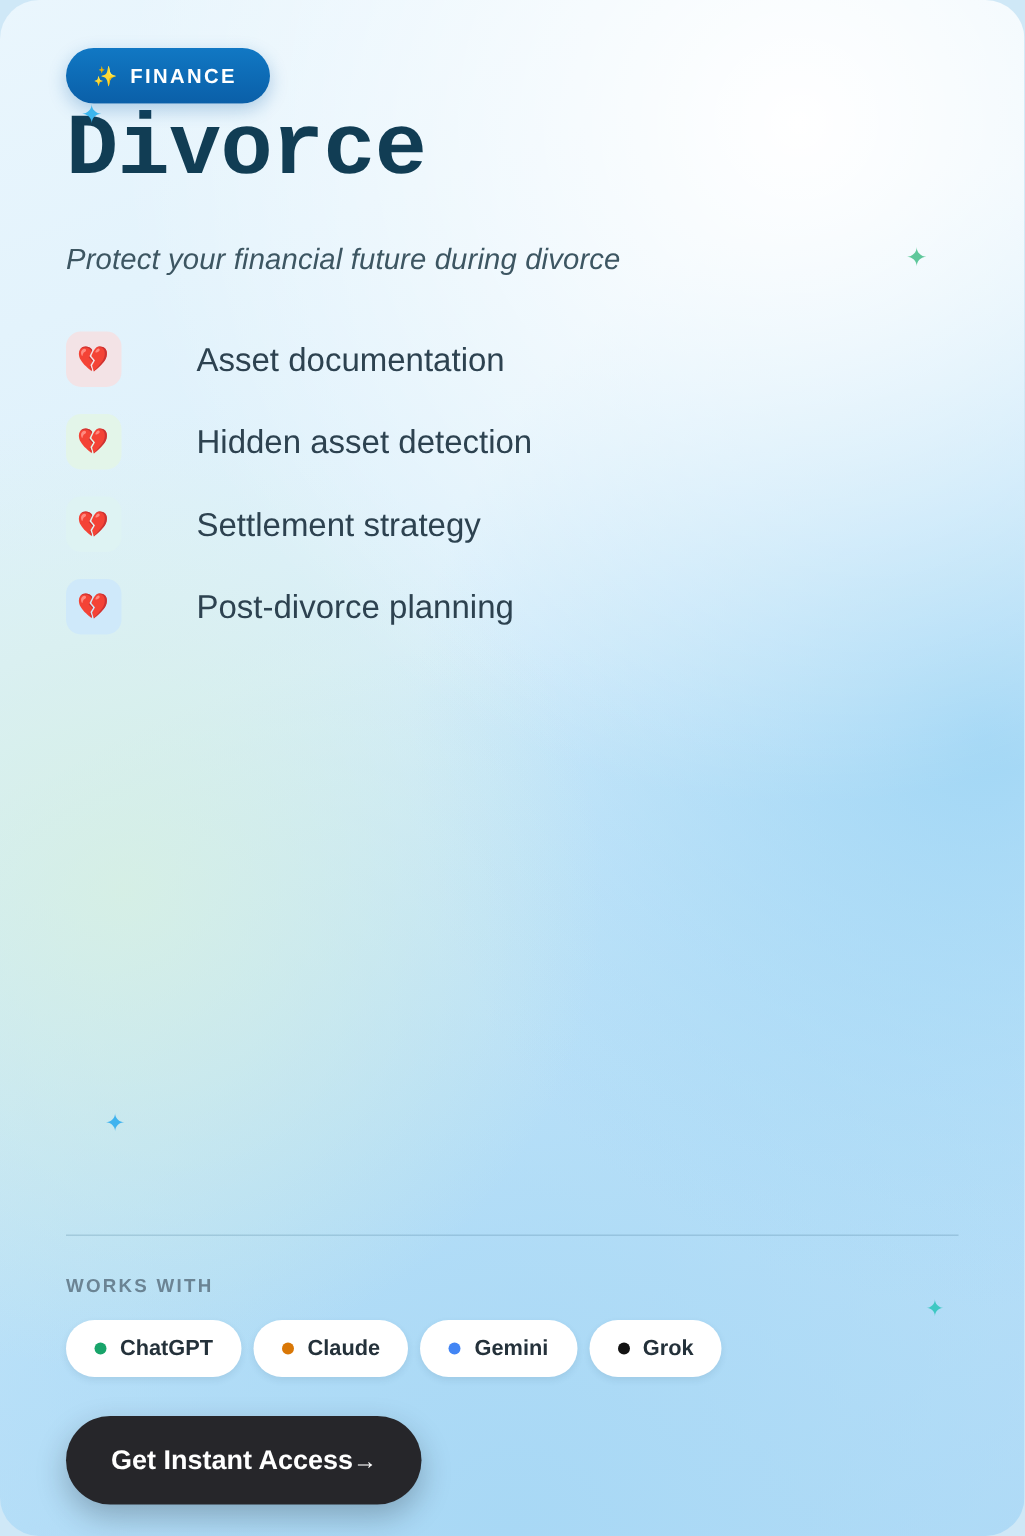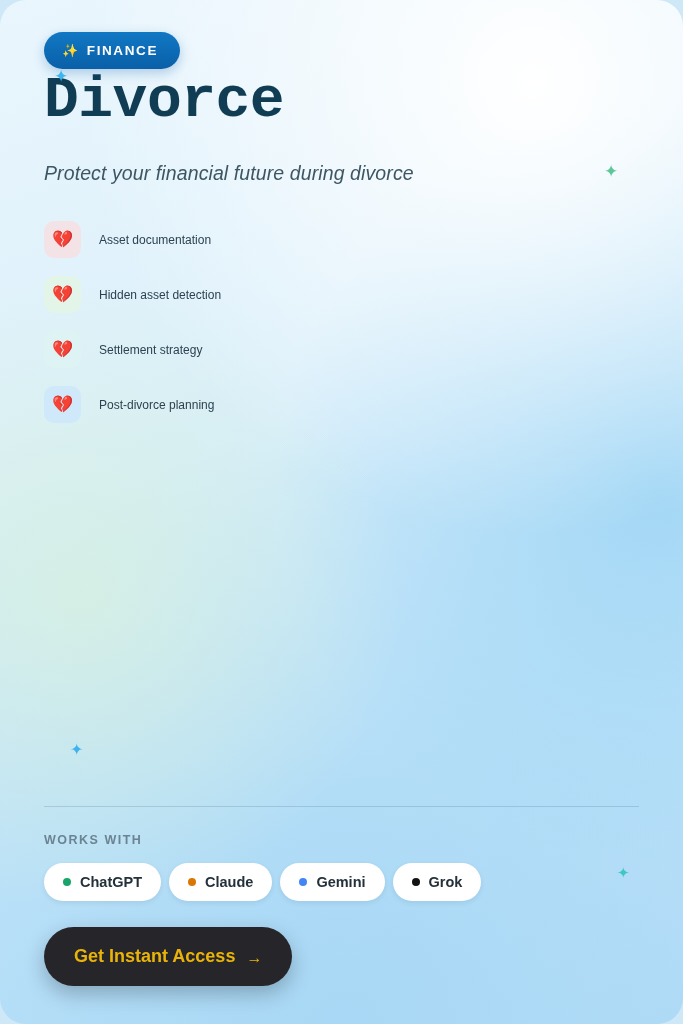--- a/index.html
+++ b/index.html
@@ -100,37 +100,38 @@
     justify-content: center;
     font-size: 17px;
     flex: none;
   }
   .fi-0 { background: #f3e3e6; }
   .fi-1 { background: #e3f5e9; }
   .fi-2 { background: #def3f3; }
   .fi-3 { background: #cfe9fa; }
 
   .feature-label {
-    font-size: 12px;
+    font-size: 22px;
     color: #2d4250;
+    margin-left: 32px;
   }
 
   
   .sp { position: absolute; line-height: 1; user-select: none; }
   .sp-a { left: 604px; top: 163px; color: #5ec79a; font-size: 17px; }
   .sp-b { left: 70px;  top: 742px; color: #3fb3ef; font-size: 16px; }
   .sp-c { left: 617px; top: 865px; color: #3ec8c3; font-size: 15px; }
 
   
   .footer {
     position: absolute;
     left: 44px;
     right: 44px;
     bottom: 0;
-    padding-bottom: 38px;
+    padding-bottom: 21px;
     margin-top: 36px;
   }
 
   .divider {
     height: 1px;
     background: rgba(60,110,140,0.22);
     margin-bottom: 26px;
   }
 
   .works-label {
@@ -160,23 +161,22 @@
 
   .dot {
     width: 8px; height: 8px; border-radius: 50%;
     flex: none;
   }
 
   .cta {
     margin-top: 26px;
     display: inline-flex;
     align-items: flex-end;
-    gap: 11px;
     background: #26262a;
-    color: #eab308;
+    color: #ffffff;
     border-radius: 999px;
     padding: 19px 30px;
     font-size: 18px;
     font-weight: bold;
     box-shadow: 0 8px 20px rgba(20,30,40,0.28);
     border: none;
     cursor: pointer;
   }
   .cta .arrow { font-size: 16px; font-weight: normal; }
 </style>

